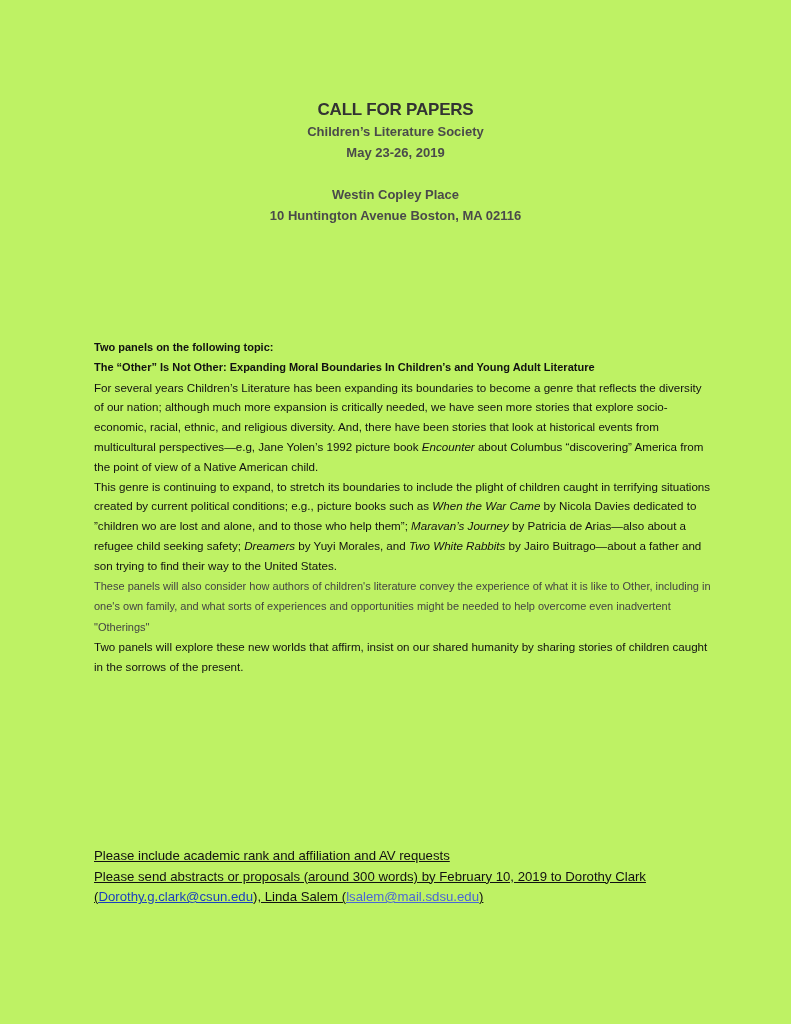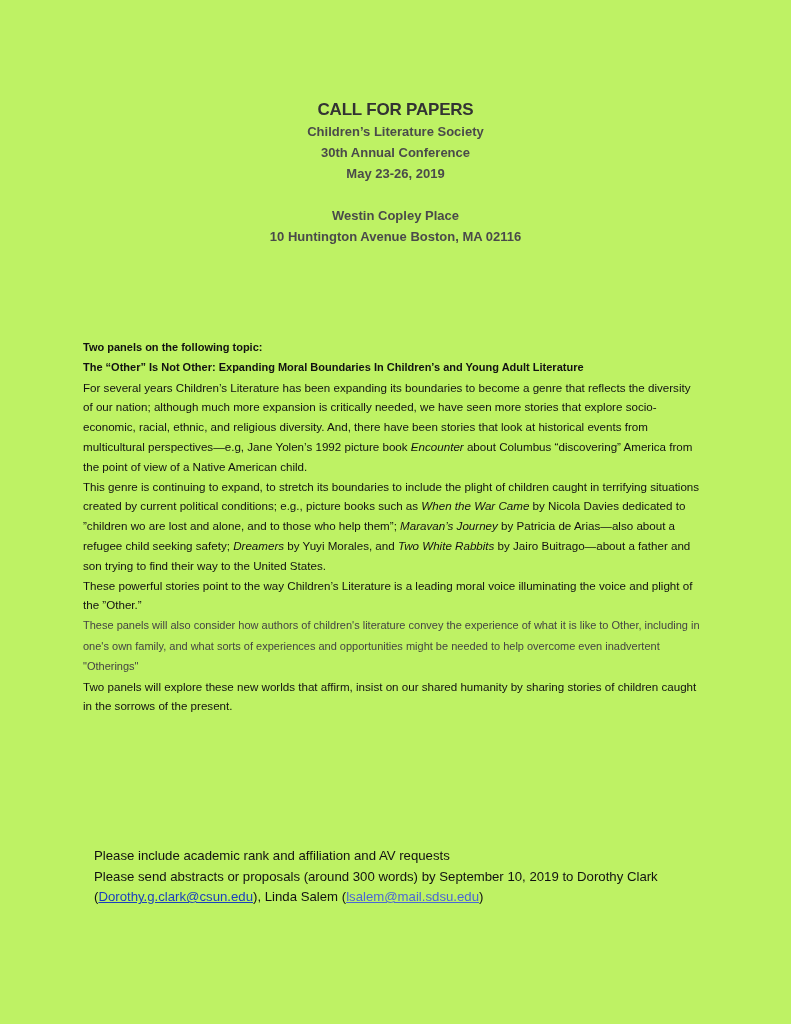--- a/index.html
+++ b/index.html
@@ -41,21 +41,21 @@
     .header .line {
       font-size: 13px;
       line-height: 21px;
       color: #4a4a4a;
     }
     .header .venue {
       margin-top: 21px;
     }
     .body {
       position: absolute;
-      left: 83px;
+      left: 94px;
       top: 338px;
       width: 620px;
       font-size: 11.6px;
       line-height: 19.8px;
       color: #111111;
     }
     .body p {
       margin: 0;
     }
     .body .bold {
@@ -73,20 +73,21 @@
       font-style: italic;
     }
     .contact {
       position: absolute;
       left: 94px;
       top: 846px;
       width: 640px;
       font-size: 13.2px;
       line-height: 20.5px;
       color: #111111;
+      text-decoration: underline;
     }
     .contact p {
       margin: 0;
     }
     a.link {
       color: #1a3fbf;
       text-decoration: underline;
     }
     a.link.light {
       color: #4a66d6;
@@ -94,40 +95,38 @@
     }
   </style>
 </head>
 <body>
 
 <div class="page">
 
   <div class="header">
     <div class="title">CALL FOR PAPERS</div>
     <div class="line">Children’s Literature Society</div>
-    <div class="line">30th Annual Conference</div>
     <div class="line">May 23-26, 2019</div>
     <div class="line venue">Westin Copley Place</div>
     <div class="line">10 Huntington Avenue Boston, MA 02116</div>
   </div>
 
   <div class="body">
     <p class="bold">Two panels on the following topic:</p>
     <p class="bold gap">The “Other” Is Not Other:  Expanding Moral Boundaries In Children’s and Young Adult Literature</p>
 
     <p class="gap"><span>For several years Children’s Literature has been expanding its boundaries to become a genre that reflects the diversity of our nation; although much more expansion is critically needed, we have seen more stories that explore socio-economic, racial, ethnic, and religious diversity.  And, there have been stories that look at historical events from multicultural perspectives—e.g, Jane Yolen’s 1992 picture book </span><i>Encounter</i><span> about Columbus “discovering” America from the point of view of a Native American child.</span></p>
 
     <p class="gap"><span>This genre is continuing to expand, to stretch its boundaries to include the plight of children caught in terrifying situations created by current political conditions; e.g., picture books such as </span><i>When the War Came</i><span> by Nicola Davies dedicated to ”children wo are lost and alone, and to those who help them”; </span><i>Maravan’s Journey</i><span> by Patricia de Arias—also about a refugee child seeking safety; </span><i>Dreamers</i><span> by Yuyi Morales, and </span><i>Two White Rabbits</i><span> by Jairo Buitrago—about a father and son trying to find their way to the United States.</span></p>
 
-    <p class="gap">These powerful stories point to the way Children’s Literature is a leading moral voice illuminating the voice and plight of the ”Other.”</p>
 
     <p class="gap gray">These panels will also consider how authors of children's literature convey the experience of what it is like to Other, including in one's own family, and what sorts of experiences and opportunities might be needed to help overcome even inadvertent "Otherings"</p>
 
     <p class="gap">Two panels will explore these new worlds that affirm, insist on our shared humanity by sharing stories of children caught in the sorrows of the present.</p>
   </div>
 
   <div class="contact">
     <p>Please include academic rank and affiliation and AV requests</p>
-    <p>Please send abstracts or proposals (around 300 words) by September 10, 2019 to Dorothy Clark</p>
+    <p>Please send abstracts or proposals (around 300 words) by February 10, 2019 to Dorothy Clark</p>
     <p><span>(</span><a class="link">Dorothy.g.clark@csun.edu</a><span>), Linda  Salem (</span><a class="link light">lsalem@mail.sdsu.edu</a><span>)</span></p>
   </div>
 
 </div>
 
 </body></html>

